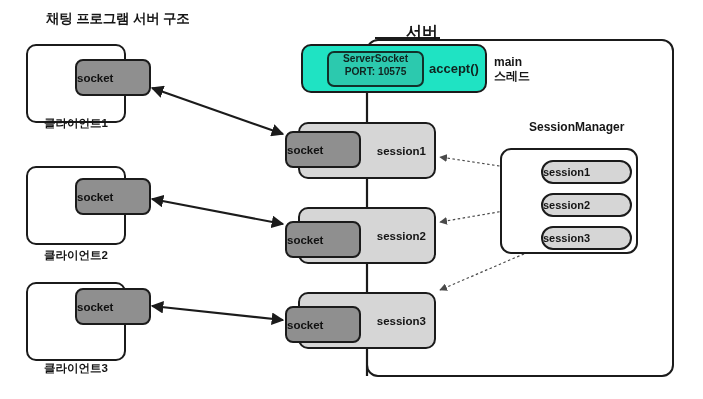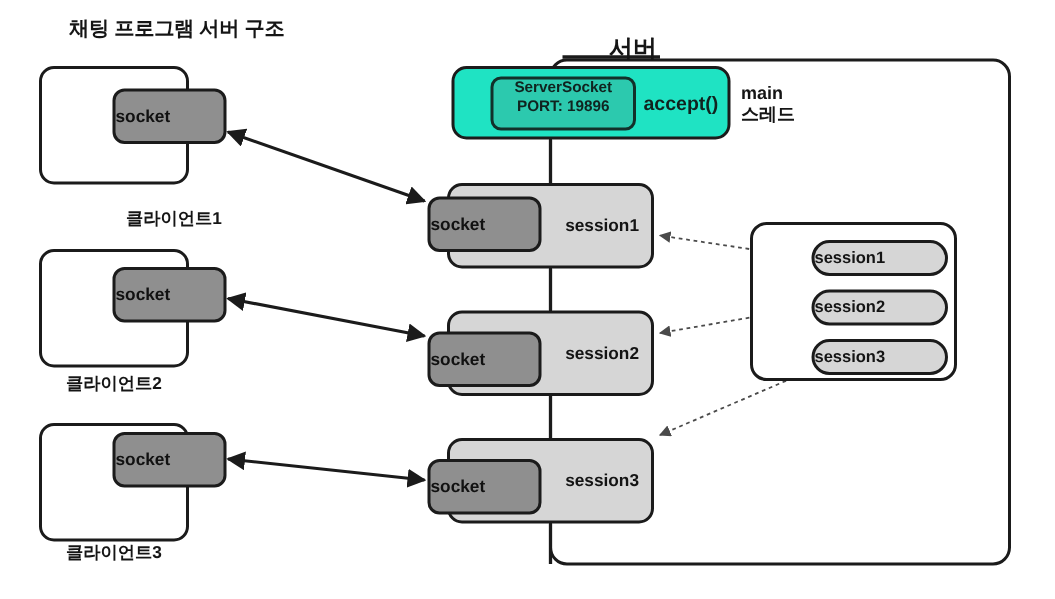--- a/index.html
+++ b/index.html
@@ -240,21 +240,21 @@
 
     <line x1="547" y1="244" x2="440" y2="290" stroke="#4a4a4a" stroke-width="1.2" stroke-dasharray="2.5 2.5" marker-end="url(#arrowDotted)"></line>
   </svg>
 
   <div class="server-container"></div>
   <div class="server-label">서버</div>
 
   <div class="node serversocket-outer"></div>
   <div class="node serversocket-inner">
     <span>ServerSocket</span>
-    <span>PORT: 19896</span>
+    <span>PORT: 10575</span>
   </div>
   <div class="accept-label">accept()</div>
   <div class="main-thread-label">
     <div>main</div>
     <div>스레드</div>
   </div>
 
   <div class="node session-box" style="top:122px;">
     <span class="session-name">session1</span>
   </div>
@@ -269,36 +269,37 @@
     <span>socket</span>
   </div>
 
   <div class="node session-box" style="top:292px;">
     <span class="session-name">session3</span>
   </div>
   <div class="node socket-box" style="top:306px;">
     <span>socket</span>
   </div>
 
+  <div class="sm-label">SessionManager</div>
   <div class="sm-box"></div>
   <div class="node sm-pill" style="top:160px;">
     <span>session1</span>
   </div>
   <div class="node sm-pill" style="top:193px;">
     <span>session2</span>
   </div>
   <div class="node sm-pill" style="top:226px;">
     <span>session3</span>
   </div>
 
   <div class="node client-box" style="top:44px;"></div>
   <div class="node client-socket" style="top:59px;">
     <span>socket</span>
   </div>
-  <div class="client-label" style="top:138px;margin-left:40px;">클라이언트1</div>
+  <div class="client-label" style="top:116px;">클라이언트1</div>
 
   <div class="node client-box" style="top:166px;"></div>
   <div class="node client-socket" style="top:178px;">
     <span>socket</span>
   </div>
   <div class="client-label" style="top:248px;">클라이언트2</div>
 
   <div class="node client-box" style="top:282px;"></div>
   <div class="node client-socket" style="top:288px;">
     <span>socket</span>

